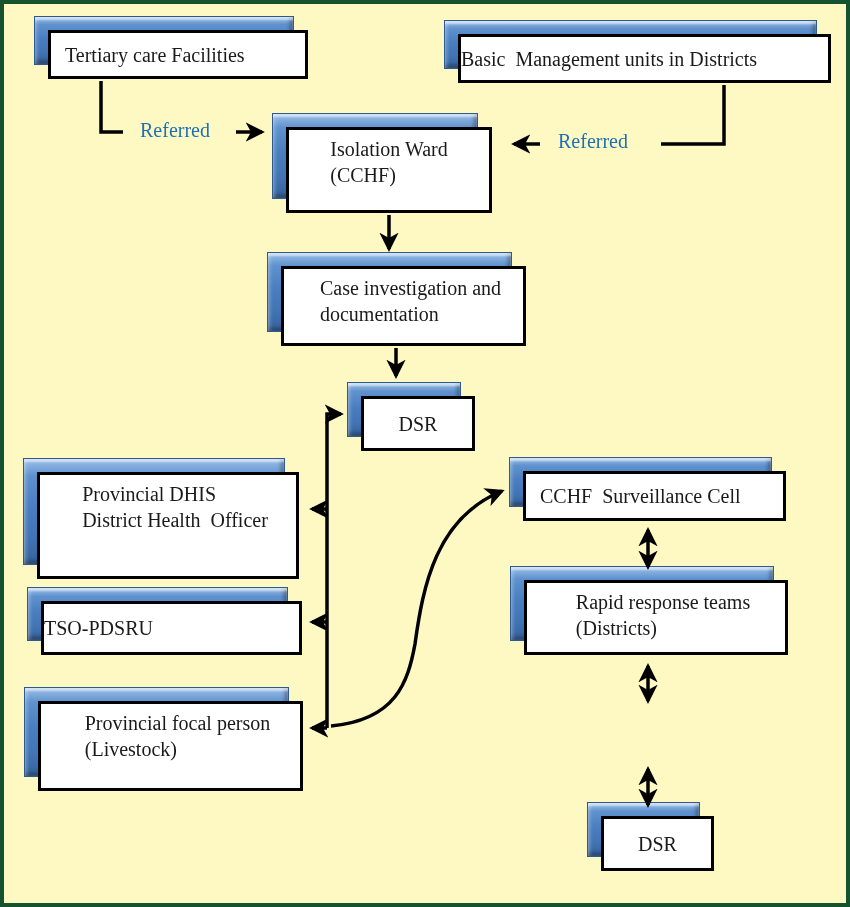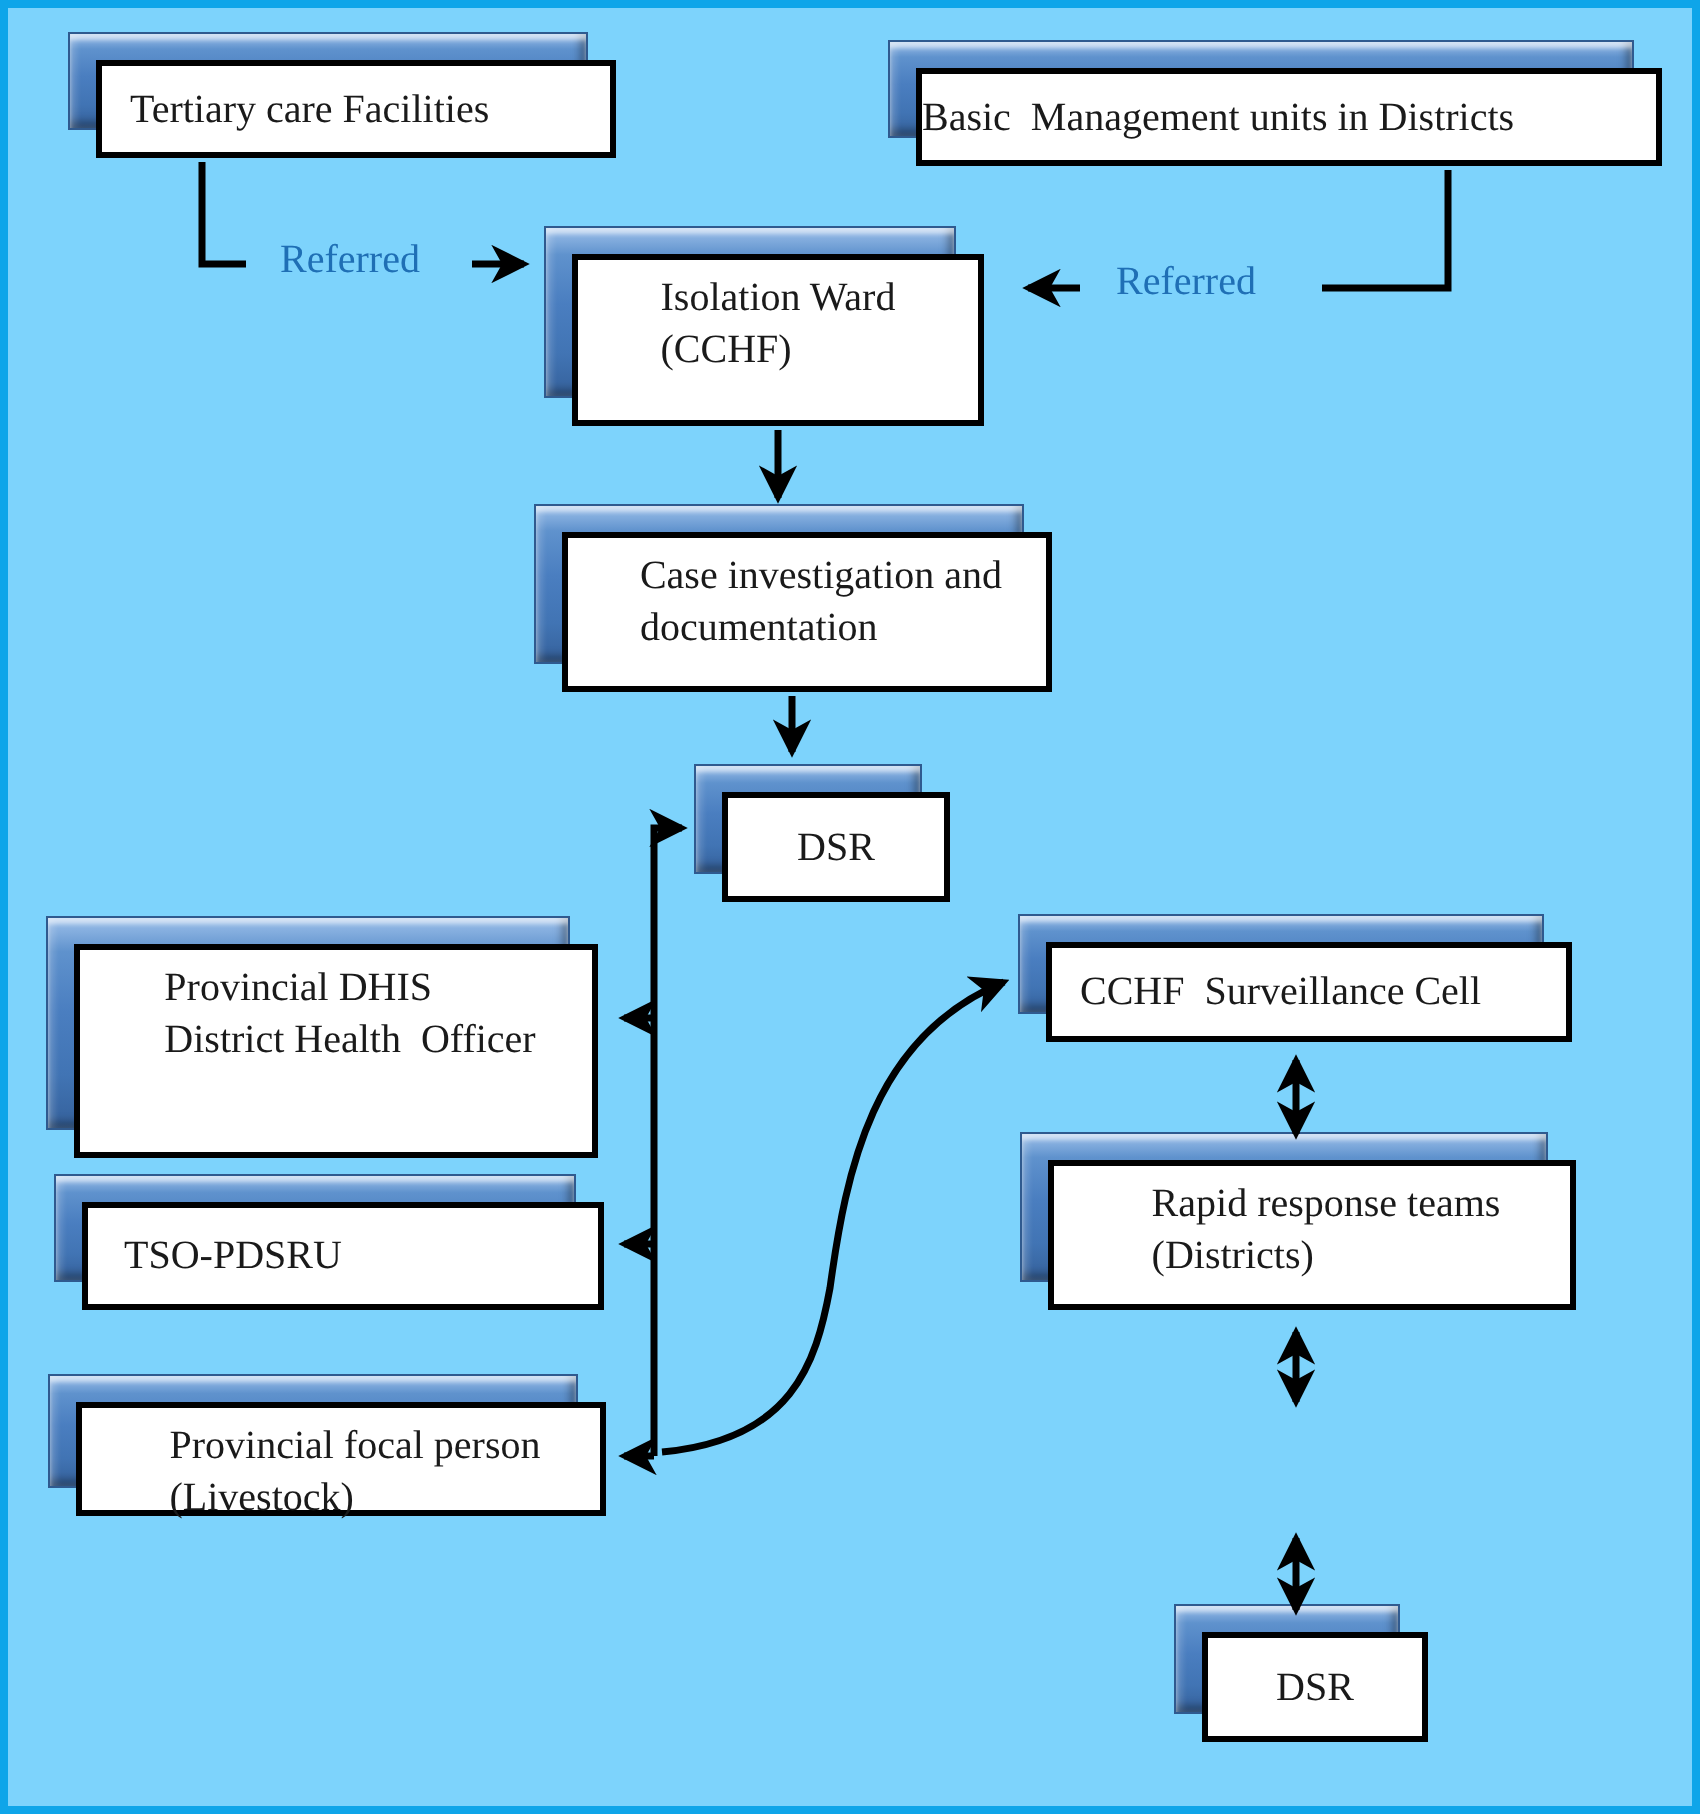--- a/index.html
+++ b/index.html
@@ -1,21 +1,21 @@
 <!DOCTYPE html>
 <html><head>
 <meta charset="utf-8">
 <style>
   html,body{margin:0;padding:0;background:#ffffff;}
   .frame{
     position:relative;
     width:850px;height:907px;
     box-sizing:border-box;
-    border:4px solid #0ea5e9;
-    background:#7dd3fc;
+    border:4px solid #14532d;
+    background:#fef9c3;
     overflow:hidden;
     font-family:"Liberation Serif","DejaVu Serif",serif;
   }
   .node{position:absolute;}
   .bar3d{
     position:absolute;
     left:-14px;top:-14px;
     width:100%;height:100%;
     background:linear-gradient(180deg,#9dc0ea 0%,#5f92cd 16%,#4a7ec0 45%,#4174b4 75%,#35619b 100%);
     box-shadow:inset 0 3px 2px rgba(255,255,255,.55),
@@ -35,21 +35,21 @@
   .face .lbl{
     font-size:20px;
     line-height:26px;
     color:#1a1a1a;
     white-space:pre-wrap;
   }
   .face.top{align-items:flex-start;padding-top:6px;justify-content:center;}
   .face.center{justify-content:center;}
   .face.pl14{padding-left:14px;}
   .face.pl16{padding-left:0;}
-  .face.pl18{padding-left:18px;}
+  .face.pl18{}
   .edge-label{
     position:absolute;
     font-size:20px;
     color:#1f6fb5;
     white-space:nowrap;
   }
   svg.wires{position:absolute;left:0;top:0;pointer-events:none;}
   .wire{stroke:#000000;stroke-width:3.5;fill:none;}
 </style>
 </head>
@@ -102,21 +102,21 @@
     </div>
   </div>
 
   <div class="node" style="left:37px;top:597px;width:261px;height:54px">
     <div class="bar3d"></div>
     <div class="face pl18">
       <span class="lbl">TSO-PDSRU</span>
     </div>
   </div>
 
-  <div class="node" style="left:34px;top:697px;width:265px;height:57px">
+  <div class="node" style="left:34px;top:697px;width:265px;height:90px">
     <div class="bar3d"></div>
     <div class="face top pl14">
       <span class="lbl">Provincial focal person
 (Livestock)</span>
     </div>
   </div>
 
   <div class="node" style="left:520px;top:576px;width:264px;height:75px">
     <div class="bar3d"></div>
     <div class="face top pl14">

